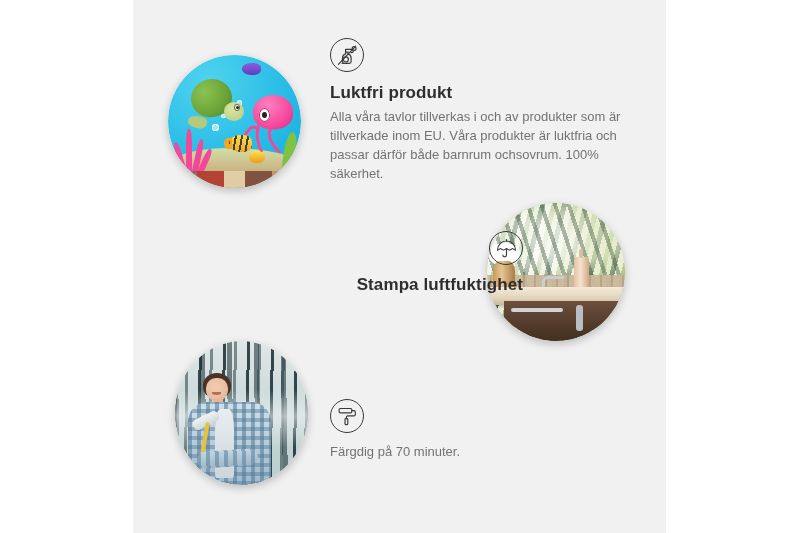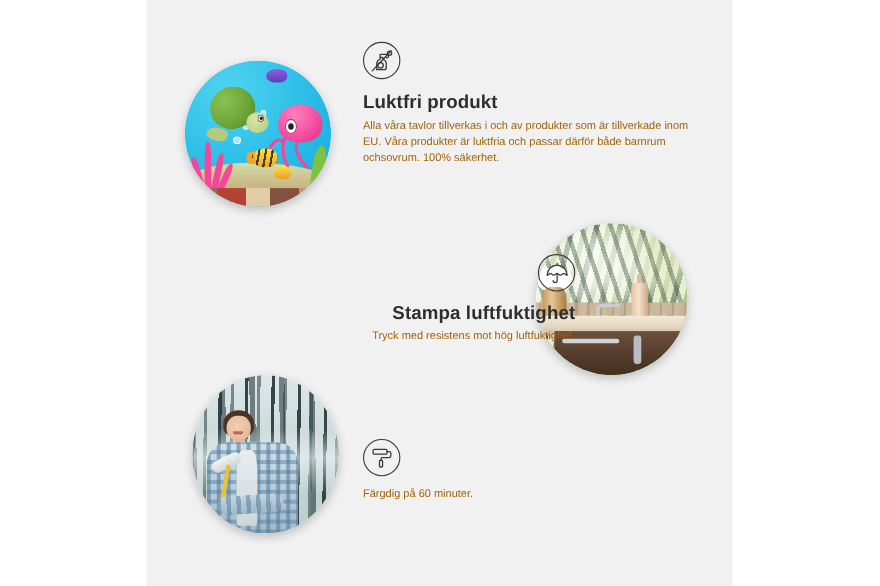--- a/index.html
+++ b/index.html
@@ -319,23 +319,23 @@
   .icon-circle svg { display:block; }
 
   .block h3 {
     font-size: 17px;
     font-weight: 700;
     color: #2e2e2e;
     letter-spacing: .1px;
     white-space: nowrap;
   }
   .block p {
-    font-size: 10px;
+    font-size: 13px;
     line-height: 1.46;
-    color: #a16207;
+    color: #737373;
   }
 
   
   #block-odourless { left: 197px; top: 38px; width: 300px; text-align: left; }
   #block-odourless .icon-circle { margin-bottom: 11px; }
   #block-odourless h3 { margin-bottom: 5px; }
 
   
   #block-waterproof { left: 60px; top: 231px; width: 330px; text-align: right; }
   #block-waterproof .icon-circle { margin-left: auto; margin-bottom: 10px; }
@@ -437,28 +437,27 @@
     <div class="block" id="block-waterproof">
       <div class="icon-circle">
         <svg width="23" height="23" viewBox="0 0 24 24" fill="none" stroke="#3a3a3a" stroke-width="1.2" stroke-linecap="round" stroke-linejoin="round">
           <path d="M2.6 13.6a9.4 9.4 0 0 1 18.8 0"></path>
           <path d="M2.6 13.6c1.6 0 2.3-1.6 3.1-1.6s1.5 1.6 3.1 1.6 2.3-1.6 3.2-1.6 1.5 1.6 3.1 1.6 2.3-1.6 3.1-1.6 1.6 1.6 3.2 1.6"></path>
           <path d="M12 4.2V2.6"></path>
           <path d="M12 12.6v6.2a1.9 1.9 0 0 1-3.8 0"></path>
         </svg>
       </div>
       <h3>Stampa luftfuktighet</h3>
-      <p>Tryck med resistens mot hög luftfuktighet.</p>
     </div>
 
     <div class="block" id="block-easy">
       <div class="icon-circle">
         <svg width="23" height="23" viewBox="0 0 24 24" fill="none" stroke="#3a3a3a" stroke-width="1.2" stroke-linecap="round" stroke-linejoin="round">
           <rect x="3.3" y="3.6" width="13.2" height="4.6" rx="1.2"></rect>
           <path d="M16.5 5.9h2.1c.9 0 1.6.7 1.6 1.6v2.3c0 .9-.7 1.6-1.6 1.6h-6.2c-.9 0-1.6.7-1.6 1.6v1.2"></path>
           <rect x="9.4" y="14.2" width="2.9" height="6.2" rx=".8"></rect>
         </svg>
       </div>
-      <p>Färgdig på 60 minuter.</p>
+      <p>Färgdig på 70 minuter.</p>
     </div>
 
   </div>
 </div>
 
 </body></html>

